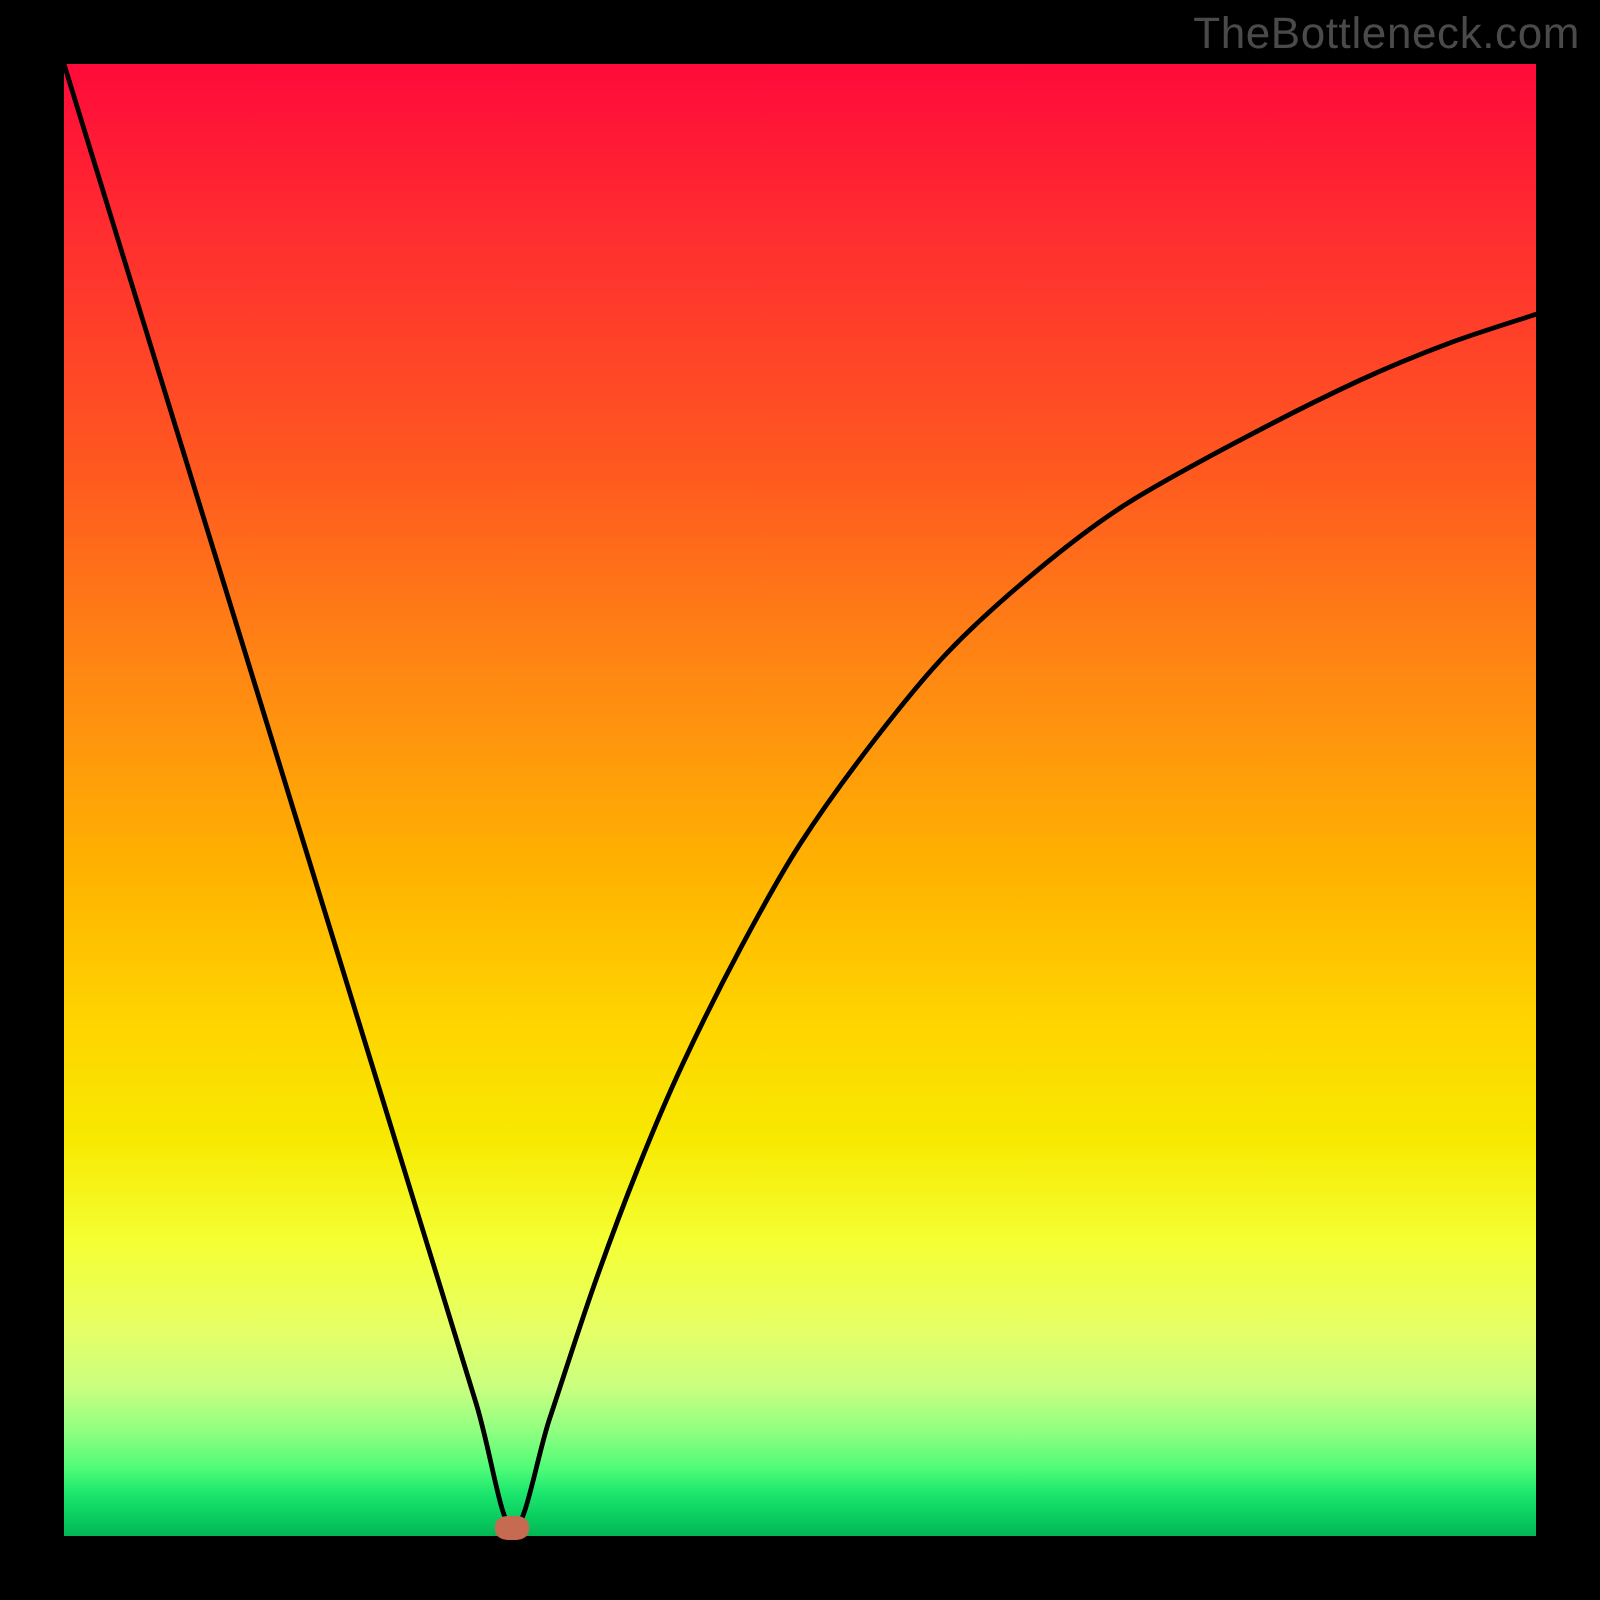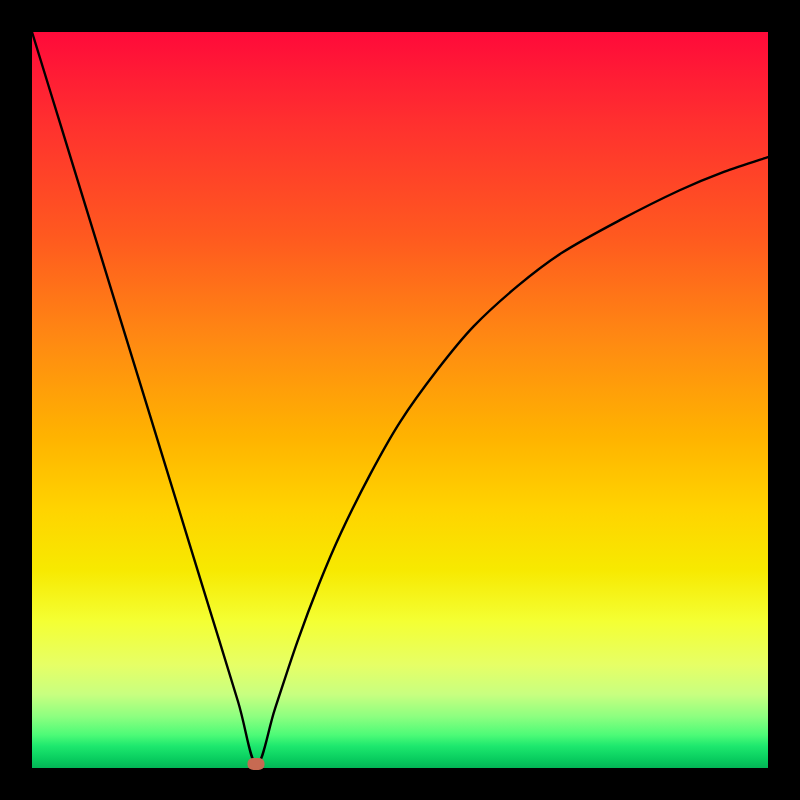--- a/index.html
+++ b/index.html
@@ -75,13 +75,14 @@
 <div class="frame">
   <div class="plot-area">
 
     <svg class="curve" viewBox="0 0 736 736" preserveAspectRatio="none">
       <path id="curve-path" fill="none" stroke="#000" stroke-width="2.4" stroke-linecap="round" stroke-linejoin="round" d="M 0 0 C 4.906666666666667 15.946666666666658, 19.626666666666665 63.78666666666662, 29.44 95.67999999999995 C 39.25333333333334 127.57333333333328, 49.06666666666667 159.46666666666667, 58.88 191.36 C 68.69333333333333 223.25333333333336, 78.50666666666666 255.14666666666668, 88.32 287.04 C 98.13333333333333 318.93333333333334, 107.94666666666667 350.8266666666667, 117.76 382.72 C 127.57333333333334 414.61333333333334, 137.38666666666668 446.5066666666667, 147.20000000000002 478.40000000000003 C 157.01333333333335 510.29333333333335, 166.82666666666665 542.1866666666667, 176.64 574.08 C 186.45333333333332 605.9733333333334, 198.10666666666668 643.3866666666667, 206.08 669.76 C 214.05333333333334 696.1333333333333, 218.34666666666666 731.0933333333334, 224.48 732.32 C 230.61333333333332 733.5466666666667, 236.13333333333335 697.36, 242.88000000000002 677.12 C 249.6266666666667 656.88, 257.59999999999997 631.7333333333333, 264.96 610.88 C 272.32 590.0266666666666, 279.68 570.4, 287.04 552 C 294.40000000000003 533.6, 300.53333333333336 518.88, 309.12 500.48 C 317.70666666666665 482.08000000000004, 328.74666666666667 459.99999999999994, 338.56 441.59999999999997 C 348.37333333333333 423.2, 356.96 407.2533333333334, 368 390.08000000000004 C 379.04 372.9066666666667, 392.53333333333336 354.5066666666666, 404.8 338.55999999999995 C 417.06666666666666 322.6133333333333, 428.1066666666666 308.5066666666667, 441.59999999999997 294.40000000000003 C 455.0933333333333 280.29333333333335, 471.0400000000001 266.1866666666666, 485.76000000000005 253.91999999999996 C 500.48 241.6533333333333, 512.7466666666667 231.84000000000006, 529.92 220.80000000000007 C 547.0933333333332 209.76000000000008, 569.1733333333334 198.10666666666663, 588.8000000000001 187.67999999999995 C 608.4266666666667 177.25333333333327, 630.5066666666667 166.21333333333334, 647.68 158.24 C 664.8533333333332 150.26666666666668, 677.1199999999999 145.35999999999993, 691.8399999999999 139.83999999999992 C 706.56 134.3199999999999, 728.64 127.57333333333332, 736 125.12"></path>
     </svg>
 
     <div id="marker" class="marker" style="left: 224.48px; top: 732.32px;"></div>
 
   </div>
+  <div class="watermark">TheBottleneck.com</div>
 </div>
 
 </body></html>

